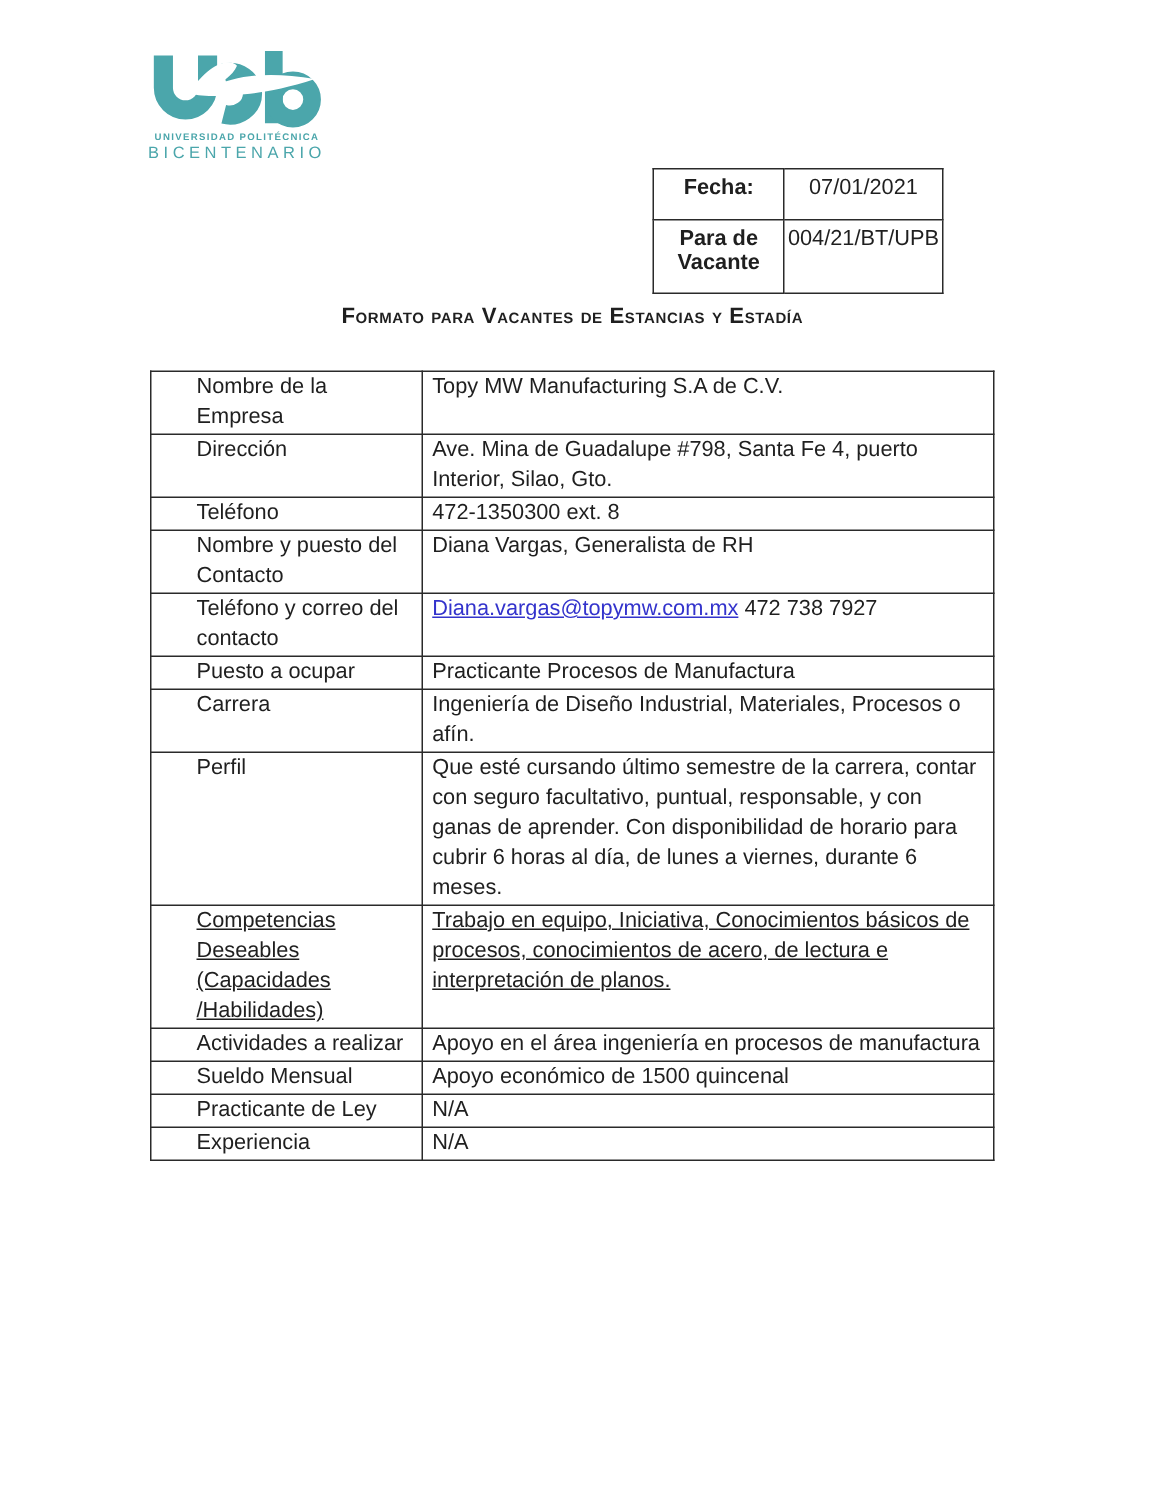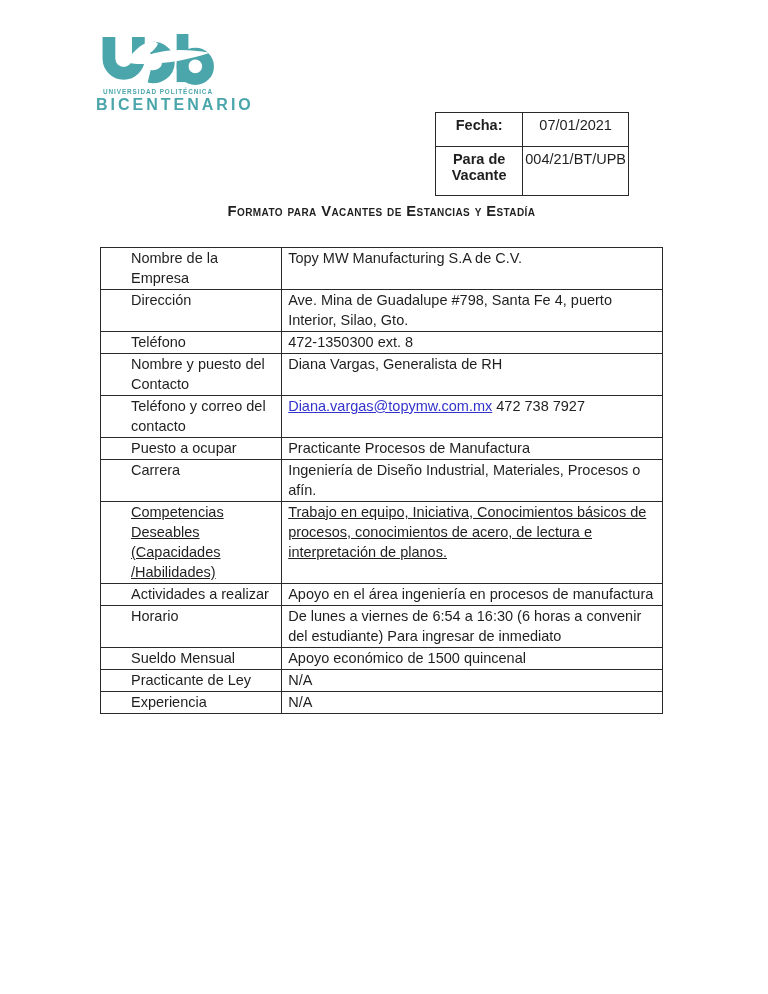--- a/index.html
+++ b/index.html
@@ -16,21 +16,21 @@
   .logo {
     position: absolute; left: 96px; top: 34px;
     width: 124px; text-align: center;
   }
   .logo svg { display: block; margin: 0 auto; }
   .logo-line1 {
     font-size: 6.4px; font-weight: 700; letter-spacing: 0.9px;
     margin-top: 1px; white-space: nowrap;
   }
   .logo-line2 {
-    font-size: 16px; font-weight: 700; letter-spacing: 3px;
+    font-size: 11px; font-weight: 400; letter-spacing: 3px;
     margin-top: 1px; white-space: nowrap;
   }
 
   
   .header-table {
     position: absolute; left: 435px; top: 112px;
     width: 194px; border-collapse: collapse;
     font-size: 14.5px;
   }
   .header-table td {
@@ -123,31 +123,31 @@
     <td class="val"><a href="#" style="color: rgb(51, 51, 204);">Diana.vargas@topymw.com.mx</a><span> 472 738 7927</span></td>
   </tr>
   <tr>
     <td class="lbl">Puesto a ocupar</td>
     <td class="val">Practicante Procesos de Manufactura</td>
   </tr>
   <tr>
     <td class="lbl">Carrera</td>
     <td class="val">Ingeniería de Diseño Industrial, Materiales, Procesos o afín.</td>
   </tr>
+  <tr>
+    <td class="lbl">Perfil</td>
+    <td class="val">Que esté cursando último semestre de la carrera, contar con seguro facultativo, puntual, responsable, y con ganas de aprender. Con disponibilidad de horario para cubrir 6 horas al día, de lunes a viernes, durante 6 meses.</td>
+  </tr>
   <tr class="tall">
     <td class="lbl">Competencias Deseables (Capacidades /Habilidades)</td>
     <td class="val">Trabajo en equipo, Iniciativa, Conocimientos básicos de procesos, conocimientos de acero, de lectura e interpretación de planos.</td>
   </tr>
   <tr>
     <td class="lbl">Actividades a realizar</td>
     <td class="val">Apoyo en el área ingeniería en procesos de manufactura</td>
-  </tr>
-  <tr>
-    <td class="lbl">Horario</td>
-    <td class="val">De lunes a viernes de 6:54 a 16:30 (6 horas a convenir del estudiante) Para ingresar de inmediato</td>
   </tr>
   <tr>
     <td class="lbl">Sueldo Mensual</td>
     <td class="val">Apoyo económico de 1500 quincenal</td>
   </tr>
   <tr>
     <td class="lbl">Practicante de Ley</td>
     <td class="val">N/A</td>
   </tr>
   <tr>

